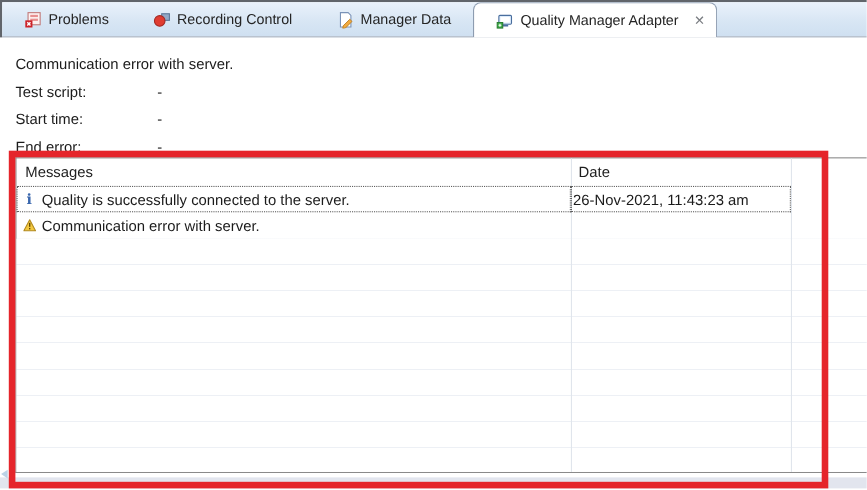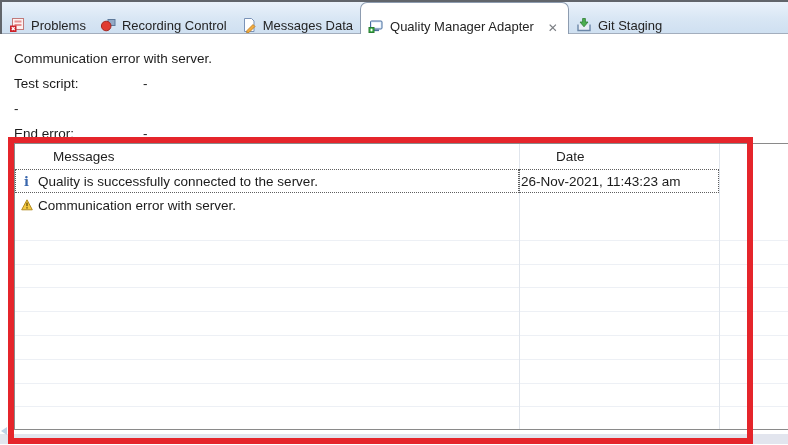--- a/index.html
+++ b/index.html
@@ -7,41 +7,41 @@
   body { font-family:"Liberation Sans", sans-serif; background:#fff; position:relative; overflow:hidden; color:#1b1b1b; }
 
   
   .frame-top { position:absolute; left:0; top:0; width:788px; height:2px; background:#61656b; }
   .frame-left { position:absolute; left:0; top:0; width:2px; height:34px; background:#61656b; }
 
   
   .tabbar { position:absolute; left:2px; top:2px; right:0; height:32px;
     background:linear-gradient(180deg,#eaf2fb 0%, #d8e6f4 55%, #cfe0f1 100%);
     border-bottom:1px solid #a3aebd; display:flex; align-items:stretch; }
-  .tab { display:flex; align-items:flex-end; gap:6px; padding:0 7px; font-size:13px; color:#242424;
+  .tab { display:flex; align-items:center; gap:6px; padding:0 20px; font-size:13px; color:#242424;
     position:relative; cursor:default; white-space:nowrap; }
   .tab.active { background:#fff; border:1px solid #8d9cb0; border-bottom:none;
     border-radius:7px 7px 0 0; margin-bottom:-1px; z-index:3; padding-right:8px; }
   .ticon { width:16px; height:16px; display:inline-flex; }
   .close-x { font-size:12px; color:#7a7d82; margin-left:6px; padding:0 2px; line-height:1; }
 
   
   .status { position:absolute; left:14px; top:46px; font-size:13.5px; }
   .status-row { display:flex; height:25px; align-items:center; }
   .status-label { width:129px; }
   .status-value { }
 
   
   .mtable { position:absolute; left:14px; top:143px; width:774px; height:287px;
     background:#fff; border:1px solid #8a8a8a; border-right:none; }
   .empty-grid { position:absolute; left:0; right:0; top:73px; bottom:0;
     background:repeating-linear-gradient(to bottom,#ffffff 0px,#ffffff 22.8px,#edf0f5 22.8px,#edf0f5 23.8px); }
   .colline { position:absolute; top:0; bottom:0; width:1px; background:#e0e5ec; }
   .colline.c1 { left:504px; } .colline.c2 { left:704px; }
-  .thead { position:absolute; left:0; top:0; right:0; height:25px; display:flex; align-items:center; font-size:13.5px; color:#1e1e1e;margin-left:30px; }
+  .thead { position:absolute; left:0; top:0; right:0; height:25px; display:flex; align-items:center; font-size:13.5px; color:#1e1e1e; }
   .th-messages { width:504px; padding-left:8px; }
   .th-date { width:200px; padding-left:7px; }
   .trow { position:absolute; left:0; height:24px; width:704px; display:flex; font-size:13.5px; }
   .trow.r0 { top:25px; } .trow.r1 { top:49px; }
   .cell { display:flex; align-items:center; height:100%; }
   .cell-msg { width:504px; padding-left:5px; gap:5px; }
   .cell-date { width:200px; padding-left:2px; }
   .trow.selected .cell { outline:1px dotted #5f5f5f; outline-offset:-1px; }
   .row-icon { width:13px; display:inline-flex; justify-content:center; flex:0 0 13px; }
   .info-glyph { font-family:"DejaVu Serif", serif; font-weight:bold; font-style:normal;
@@ -87,57 +87,49 @@
     <span class="tlabel">Recording Control</span>
   </div>
 
   <div class="tab">
     <span class="ticon">
       <svg width="16" height="16" viewBox="0 0 16 16">
         <path d="M3.5 1.5 h7 l2.5 2.5 v10.5 h-9.5 z" fill="#ffffff" stroke="#7a93b8"></path>
         <path d="M6 13.5 L12 7.5 L14 9.5 L8 15.5 L5.6 15.8 z" fill="#f2ab3f" stroke="#b97a1e" stroke-width="0.8"></path>
       </svg>
     </span>
-    <span class="tlabel">Messages Data</span>
+    <span class="tlabel">Manager Data</span>
   </div>
 
   <div class="tab active">
     <span class="ticon">
       <svg width="16" height="16" viewBox="0 0 16 16">
         <rect x="2.5" y="3" width="11.5" height="8" rx="1" fill="#dcebfa" stroke="#4a6e9e"></rect>
         <rect x="4" y="4.5" width="8.5" height="5" fill="#ffffff"></rect>
         <rect x="5.5" y="11.5" width="5.5" height="1.6" fill="#4a6e9e"></rect>
         <rect x="1" y="9.5" width="5" height="5" fill="#3fae49" stroke="#2a7d33"></rect>
         <path d="M2.2 12 h2.6 M3.5 10.7 v2.6" stroke="#ffffff" stroke-width="1"></path>
       </svg>
     </span>
     <span class="tlabel">Quality Manager Adapter</span>
     <span class="close-x">✕</span>
   </div>
 
-  <div class="tab">
-    <span class="ticon">
-      <svg width="16" height="16" viewBox="0 0 16 16">
-        <path d="M2 7.5 v6 h12 v-6" fill="#e8eef6" stroke="#6b87a8" stroke-width="1.4"></path>
-        <polygon points="6.6,1.5 9.4,1.5 9.4,5 12,5 8,9.8 4,5 6.6,5" fill="#4caf50" stroke="#2e7d32" stroke-width="0.8"></polygon>
-      </svg>
-    </span>
-    <span class="tlabel">Git Staging</span>
-  </div>
 </div>
 
 <div class="status">
   <div class="status-row">
     <span class="status-value">Communication error with server.</span>
   </div>
   <div class="status-row">
     <span class="status-label">Test script:</span>
     <span class="status-value">-</span>
   </div>
   <div class="status-row">
+    <span class="status-label">Start time:</span>
     <span class="status-value">-</span>
   </div>
   <div class="status-row">
     <span class="status-label">End error:</span>
     <span class="status-value">-</span>
   </div>
 </div>
 
 <div class="mtable">
   <div class="empty-grid"></div>

